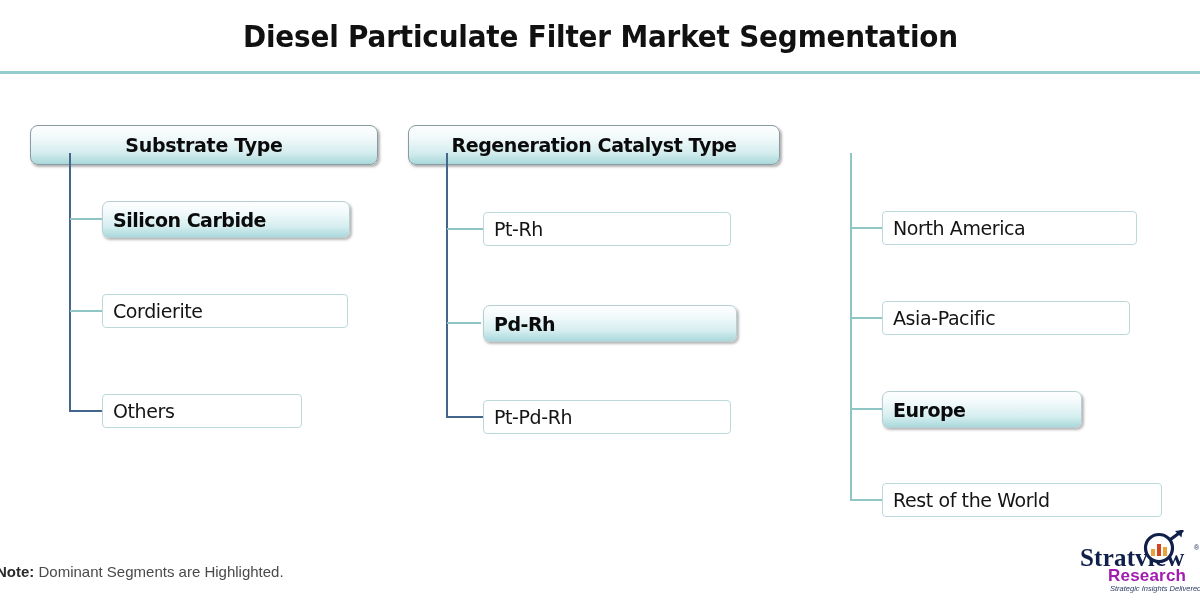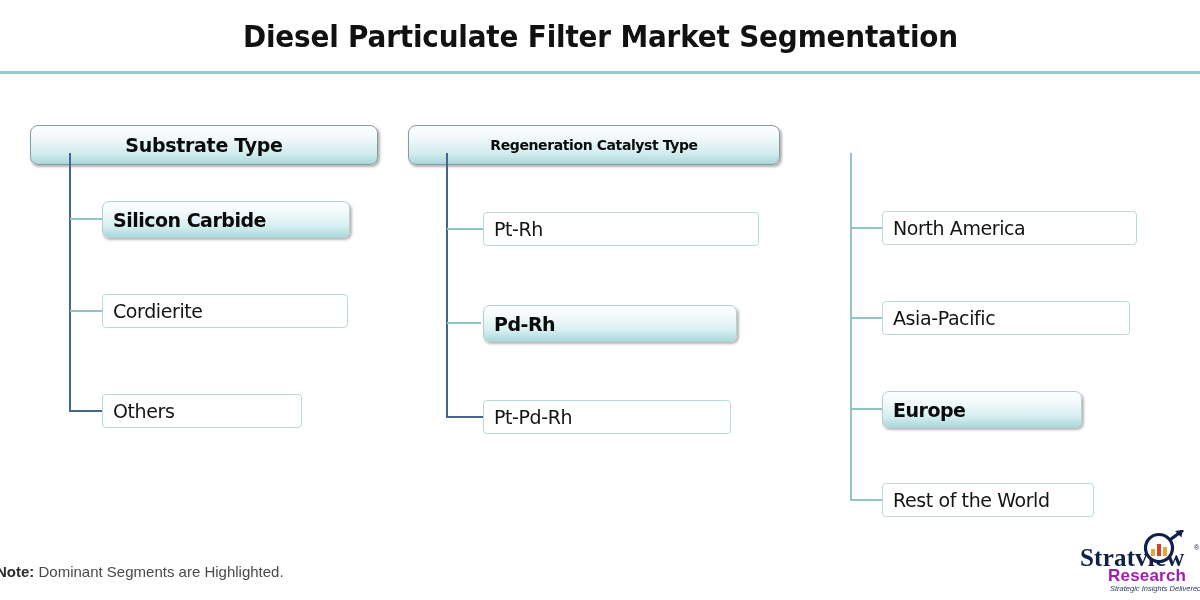--- a/index.html
+++ b/index.html
@@ -76,21 +76,21 @@
   .col-1 .hdr { width: 372px; }
   .col-2 .hdr { width: 352px; }
   .hdr-label {
     font-family: "DejaVu Sans", sans-serif;
     font-size: 19px;
     font-weight: 700;
     color: #0b0b0b;
     letter-spacing: -0.3px;
     white-space: nowrap;
   }
-  .col-1 .hdr-label { font-size: 14px; letter-spacing: -0.4px; }
+  .col-1 .hdr-label { font-size: 19px; letter-spacing: -0.4px; }
 
   
   .trunk {
     position: absolute;
     width: 2px;
     background: #44668c;
   }
   .trunk.teal { background: #8fc5c5; width: 2px; }
   .stub {
     position: absolute;
@@ -235,21 +235,21 @@
 
   <div class="col col-1">
     <div class="hdr">
       <span class="hdr-label">Regeneration Catalyst Type</span>
     </div>
     <div class="trunk" style="left:38px; top:81px; height:265px;"></div>
     <div class="stub" style="left:39px; top:156px; width:36px;"></div>
     <div class="stub" style="left:39px; top:250px; width:34px;"></div>
     <div class="stub dark" style="left:38px; top:344px; width:37px;"></div>
 
-    <div class="node plain" style="left:75px; top:140px; width:276px;">
+    <div class="node plain" style="left:75px; top:140px; width:248px;">
       <span class="node-label">Pt-Rh</span>
     </div>
     <div class="node plain" style="left:75px; top:328px; width:248px;">
       <span class="node-label">Pt-Pd-Rh</span>
     </div>
     <div class="node hl" style="left:75px; top:233px; width:254px;">
       <span class="node-label">Pd-Rh</span>
     </div>
   </div>
 
@@ -262,21 +262,21 @@
 
     <div class="node plain" style="left:77px; top:139px; width:255px;">
       <span class="node-label">North America</span>
     </div>
     <div class="node plain" style="left:77px; top:229px; width:248px;">
       <span class="node-label">Asia-Pacific</span>
     </div>
     <div class="node hl" style="left:77px; top:319px; width:200px;">
       <span class="node-label">Europe</span>
     </div>
-    <div class="node plain" style="left:77px; top:411px; width:212px;">
+    <div class="node plain" style="left:77px; top:411px; width:280px;">
       <span class="node-label">Rest of the World</span>
     </div>
   </div>
 </div>
 
 <div class="note"><b>Note:</b><span> Dominant Segments are Highlighted.</span></div>
 
 <div class="logo">
   <div class="logo-word">Stratview</div>
   <div class="logo-tm">®</div>

